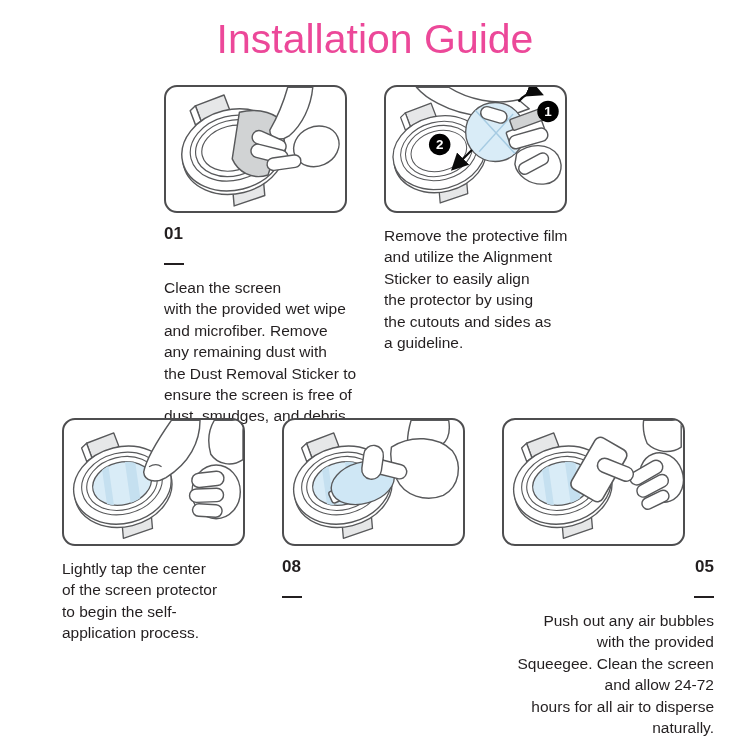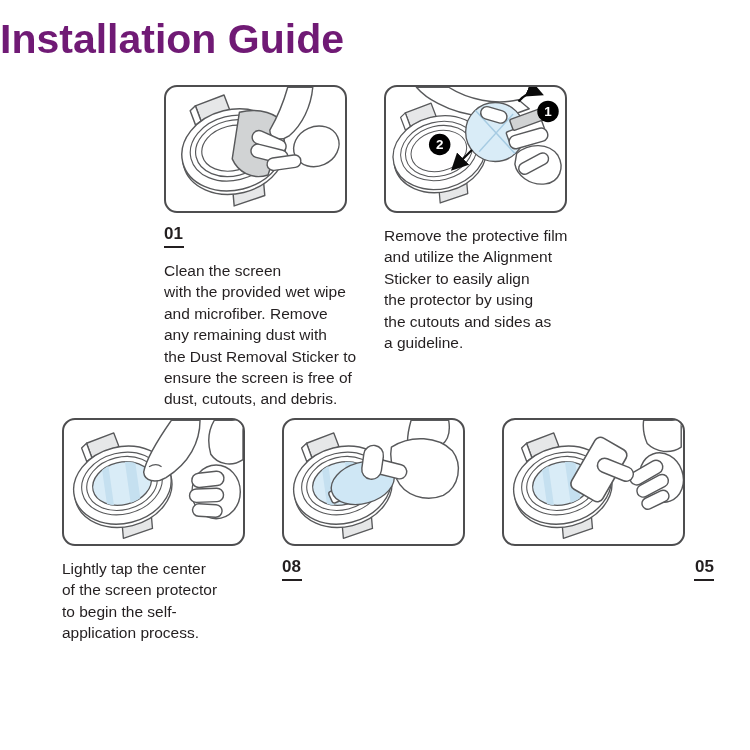--- a/index.html
+++ b/index.html
@@ -1,24 +1,24 @@
 <!DOCTYPE html>
 <html><head>
 <meta charset="utf-8">
 <style>
   html,body{margin:0;padding:0;background:#fff;}
   body{width:750px;height:750px;position:relative;font-family:"Liberation Sans",sans-serif;}
   .page{position:absolute;inset:0;width:750px;height:750px;background:#fff;overflow:hidden;}
-  .title{position:absolute;top:16px;left:0;width:750px;text-align:left;
-         font-size:41px;font-weight:bold;color:#701a75;margin:0;letter-spacing:0px;}
+  .title{position:absolute;top:16px;left:0;width:750px;text-align:center;
+         font-size:41px;font-weight:normal;color:#ec4899;margin:0;letter-spacing:0px;}
   .step{position:absolute;width:212px;}
   .panel{width:179px;height:124px;border:2px solid #4d4d4f;border-radius:13px;background:#fff;overflow:hidden;}
   .panel svg{display:block;width:100%;height:100%;}
   .num{margin-top:11px;font-size:17px;font-weight:bold;color:#231f20;}
-  .num span{display:inline-block;border-bottom:2.5px solid #231f20;padding-bottom:2px;min-width:20px;}
+  .num span{display:inline-block;border-bottom:2.5px solid #231f20;padding-bottom:19px;min-width:20px;}
   .desc{margin-top:12px;font-size:15.5px;line-height:1.38;color:#231f20;white-space:pre-line;}
   
   .ln{fill:#fff;stroke:#58595b;stroke-width:1.6;stroke-linejoin:round;stroke-linecap:round;}
   .gray{fill:#e6e7e8;stroke:#58595b;stroke-width:1.6;stroke-linejoin:round;}
   .wipe{fill:#d1d3d4;stroke:#58595b;stroke-width:1.6;stroke-linejoin:round;}
   .blue{fill:#d9ecf7;stroke:#58595b;stroke-width:1.5;}
   .flap{fill:#cfe7f5;stroke:#58595b;stroke-width:1.5;}
   .stripe{fill:#c5e0f0;stroke:none;}
   .ring{fill:none;stroke:#58595b;stroke-width:1.3;}
   .chord{stroke:#a6cbe2;stroke-width:1.6;fill:none;}
@@ -83,21 +83,21 @@
         </g>
       </svg>
     </div>
     <div class="num"><span>01</span></div>
     <div class="desc">Clean the screen
 with the provided wet wipe
 and microfiber. Remove
 any remaining dust with
 the Dust Removal Sticker to
 ensure the screen is free of
-dust, cutouts, and debris.</div>
+dust, smudges, and debris.</div>
   </section>
 
   <section class="step" style="left:384px;top:85px;">
     <div class="panel">
       <svg viewBox="0 0 200 138">
         <use href="#watch-plain" transform="translate(-8,10) scale(0.9)"></use>
         <path class="ln" d="M34,0 L70,0 C92,14 122,20 148,14 L160,24 C128,38 88,34 58,18 C48,13 40,7 34,0 Z"></path>
         <g>
           <circle class="blue" cx="122" cy="50" r="33"></circle>
           <path class="chord" d="M100,26 L144,74"></path>
@@ -178,15 +178,21 @@
           <ellipse class="ln" cx="176" cy="64" rx="24" ry="28" transform="rotate(-20 176 64)"></ellipse>
           <rect class="ln" x="138" y="62" width="40" height="15" rx="7.5" transform="rotate(-30 138 62)"></rect>
           <rect class="ln" x="146" y="76" width="38" height="14" rx="7" transform="rotate(-28 146 76)"></rect>
           <rect class="ln" x="152" y="90" width="32" height="13" rx="6.5" transform="rotate(-26 152 90)"></rect>
         </g>
         <rect class="ln" x="86" y="22" width="40" height="66" rx="7" transform="rotate(30 106 55)" style="stroke-width:1.8"></rect>
         <rect class="ln" x="108" y="40" width="42" height="16" rx="8" transform="rotate(22 108 40)"></rect>
       </svg>
     </div>
     <div class="num"><span>05</span></div>
+    <div class="desc">Push out any air bubbles
+with the provided
+Squeegee. Clean the screen
+and allow 24-72
+hours for all air to disperse
+naturally.</div>
   </section>
 
 </div>
 
 </body></html>

